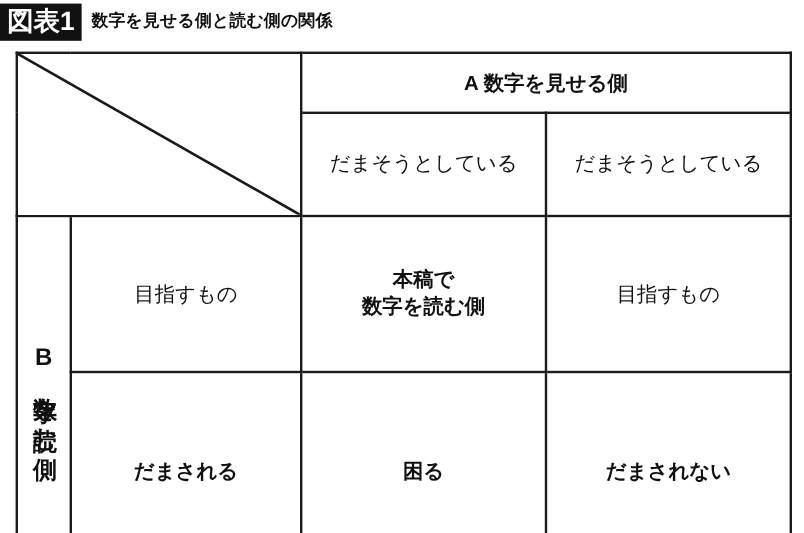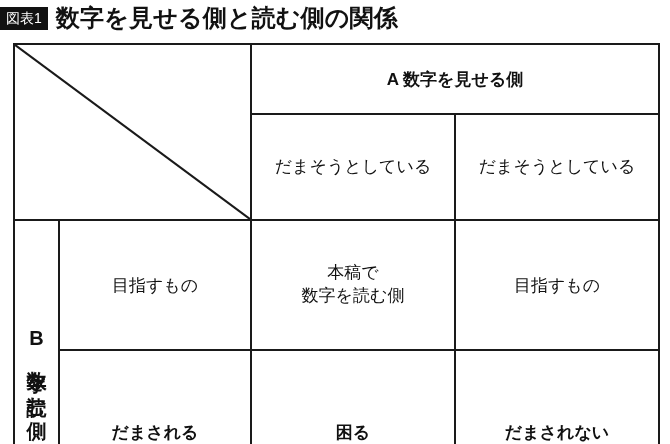--- a/index.html
+++ b/index.html
@@ -19,30 +19,30 @@
     position: absolute;
     left: 0px;
     top: 4px;
     height: 28px;
     display: flex;
     align-items: center;
   }
   .figure-badge {
     background: #111111;
     color: #ffffff;
-    font-size: 14px;
-    font-weight: normal;
+    font-size: 22px;
+    font-weight: bold;
     line-height: 1;
     padding: 4px 6px 5px 6px;
     letter-spacing: 0px;
     white-space: nowrap;
   }
   .title-text {
     color: #111111;
-    font-size: 24px;
+    font-size: 14px;
     font-weight: bold;
     margin-left: 8px;
     white-space: nowrap;
     letter-spacing: 0.2px;
   }
 
   
   .table-wrap {
     position: absolute;
     left: 13px;
@@ -55,21 +55,21 @@
     width: 645px;
     height: 388px;
     table-layout: fixed;
   }
   table.matrix td {
     border: 2px solid #1a1a1a;
     text-align: center;
     vertical-align: middle;
     font-size: 17px;
     color: #111111;
-    padding: 12px;
+    padding: 2px;
     background: #ffffff;
   }
 
   
   col.c-blabel  { width: 45px; }
   col.c-brow    { width: 192px; }
   col.c-a1      { width: 204px; }
   col.c-a2      { width: 204px; }
 
   
@@ -134,21 +134,21 @@
   }
 
   
   td.body-cell {
     background: #ffffff;
     font-size: 18px;
   }
   td.highlight {
     background: #3596ce;
     color: #ffffff;
-    font-weight: normal;
+    font-weight: bold;
     font-size: 18px;
     line-height: 1.35;
     margin-top: 12px;
   }
   .r1 { height: 130px; }
   .r2 { height: 164px; font-weight: bold; }
 </style>
 </head>
 <body>
 

